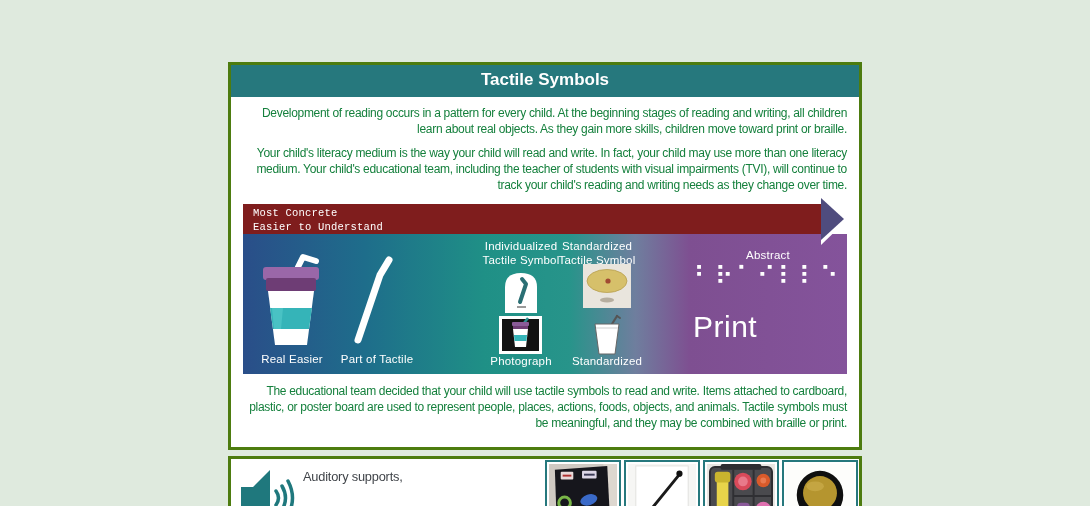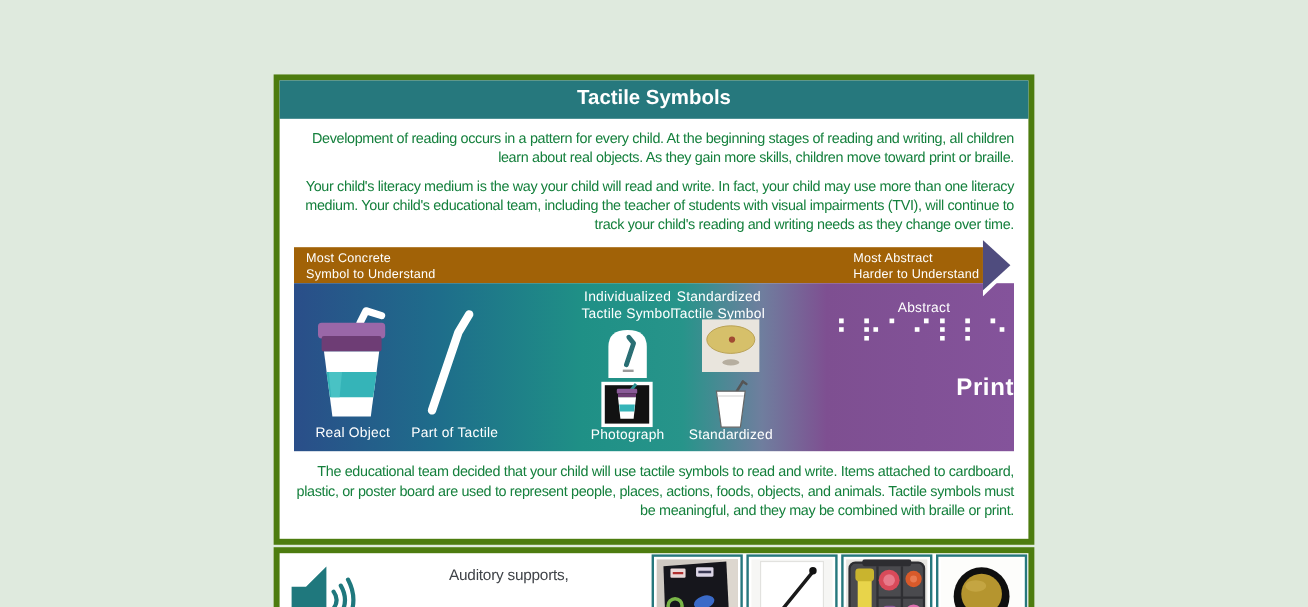--- a/index.html
+++ b/index.html
@@ -3,64 +3,64 @@
 <meta charset="utf-8">
 <style>
   html,body{margin:0;padding:0;}
   body{
     width:1090px;height:506px;position:relative;overflow:hidden;
     background:#dfeade;
     font-family:"Liberation Sans",sans-serif;
   }
   .card{
     position:absolute;left:228px;width:634px;background:#fff;
-    border:5px solid #4d7c0f;box-sizing:border-box;
+    border:3px solid #4d7c0f;box-sizing:border-box;
   }
   #card1{top:62px;}
   #card2{top:456px;height:86px;}
   .card1-header{
     background:#26787d;color:#fff;text-align:center;
     font-weight:bold;font-size:17px;padding:5px 0 7px;
   }
   .card1-body{padding:9px 12px 10px;}
   .para{
     margin:0 0 8px;color:#15803d;font-size:12px;
     letter-spacing:-0.3px;line-height:1.33;text-align:right;
   }
   
   .continuum{margin:10px 0 10px;}
   .arrow-bar{
-    position:relative;height:30px;background:#a16207;margin-right:23px;color:#fff;
+    position:relative;height:30px;background:#7f1d1d;margin-right:23px;color:#fff;font-family:Liberation Mono, monospace;
   }
   .arrow-label{font-size:10.5px;line-height:1.32;letter-spacing:0.2px;}
   .arrow-label.left{position:absolute;left:10px;top:3px;}
   .arrow-label.right{position:absolute;right:6px;top:3px;}
   .arrow-head{position:absolute;right:-24px;top:-11px;width:27px;height:52px;z-index:3;}
   .gradient-box{
     position:relative;height:140px;
     background:linear-gradient(90deg,#2a4e89 0%,#1e6d8b 20%,#1f9086 40%,#27948a 54%,#6f7e9e 65%,#7e4f91 74%,#84539b 100%);
   }
   .g-abs{position:absolute;}
   .g-label{
     position:absolute;color:#fff;font-size:11.5px;letter-spacing:0.2px;
     text-align:center;line-height:1.25;
   }
   .braille-dots{
     position:absolute;color:#fff;font-family:"DejaVu Sans",sans-serif;
     font-size:26px;letter-spacing:2px;text-align:center;
   }
   .print-word{
-    position:absolute;color:#fff;font-size:20px;font-weight:bold;
-    text-align:right;letter-spacing:0.5px;
+    position:absolute;color:#fff;font-size:30px;font-weight:normal;
+    text-align:left;letter-spacing:0.5px;
   }
   
   .card2-inner{display:flex;align-items:flex-start;height:100%;}
   .speaker-wrap{flex:0 0 64px;padding:6px 0 0 8px;}
   .auditory-text{
-    flex:1;text-align:center;padding-top:9px;color:#404449;
+    flex:1;text-align:left;padding-top:9px;color:#404449;
     font-size:12.8px;letter-spacing:-0.2px;line-height:1.45;
   }
   .tiles{display:flex;gap:3px;padding:1px 1px 0 0;}
   .tile{
     width:76px;height:72px;background:#fff;border:2px solid #26787d;
     box-sizing:border-box;padding:2px;
   }
   .tile svg{display:block;width:100%;height:100%;}
 </style>
 </head>
@@ -70,43 +70,39 @@
   <div class="card1-header">Tactile Symbols</div>
   <div class="card1-body">
     <p class="para">Development of reading occurs in a pattern for every child. At the beginning stages of reading and writing, all children learn about real objects. As they gain more skills, children move toward print or braille.</p>
     <p class="para">Your child's literacy medium is the way your child will read and write. In fact, your child may use more than one literacy medium. Your child's educational team, including the teacher of students with visual impairments (TVI), will continue to track your child's reading and writing needs as they change over time.</p>
 
     <div class="continuum">
 
       <div class="arrow-bar">
         <div class="arrow-label left">
           <span style="display:block">Most Concrete</span>
-          <span style="display:block">Symbol to Understand</span>
-        </div>
-        <div class="arrow-label right">
-          <span style="display:block">Most Abstract</span>
-          <span style="display:block">Harder to Understand</span>
+          <span style="display:block">Easier to Understand</span>
         </div>
         <svg class="arrow-head" viewBox="0 0 27 52">
           <polygon points="0,0 27,26 0,52" fill="#ffffff"></polygon>
           <polygon points="0,5 23,26 0,47" fill="#4f4c7e"></polygon>
         </svg>
       </div>
 
       <div class="gradient-box">
 
         <svg class="g-abs" style="left:16px;bottom:26px" width="64" height="96" viewBox="0 0 64 96">
           <polyline points="39,15 44,5 57,9" fill="none" stroke="#fff" stroke-width="6" stroke-linecap="round" stroke-linejoin="round"></polyline>
           <rect x="4" y="15" width="56" height="13" rx="3" fill="#9a67a8"></rect>
           <rect x="7" y="26" width="50" height="13" rx="2" fill="#6e3d75"></rect>
           <polygon points="9,39 55,39 48,93 16,93" fill="#ffffff"></polygon>
           <polygon points="11,56 53,56 50,77 14,77" fill="#35b4b8"></polygon>
           <path d="M13,56 L24,56 L22,77 L15,77 Z" fill="#49c2c4"></path>
         </svg>
-        <div class="g-label" style="left:4px;bottom:7px;width:90px">Real Object</div>
+        <div class="g-label" style="left:4px;bottom:7px;width:90px">Real Easier</div>
 
         <svg class="g-abs" style="left:100px;bottom:28px" width="62" height="92" viewBox="0 0 62 92">
           <polyline points="46,6 37,21 15,86" fill="none" stroke="#fff" stroke-width="7" stroke-linecap="round" stroke-linejoin="round"></polyline>
         </svg>
         <div class="g-label" style="left:88px;bottom:7px;width:92px">Part of Tactile</div>
 
         <div class="g-label" style="left:234px;top:5px;width:88px">
           <span style="display:block">Individualized</span>
           <span style="display:block">Tactile Symbol</span>
         </div>

